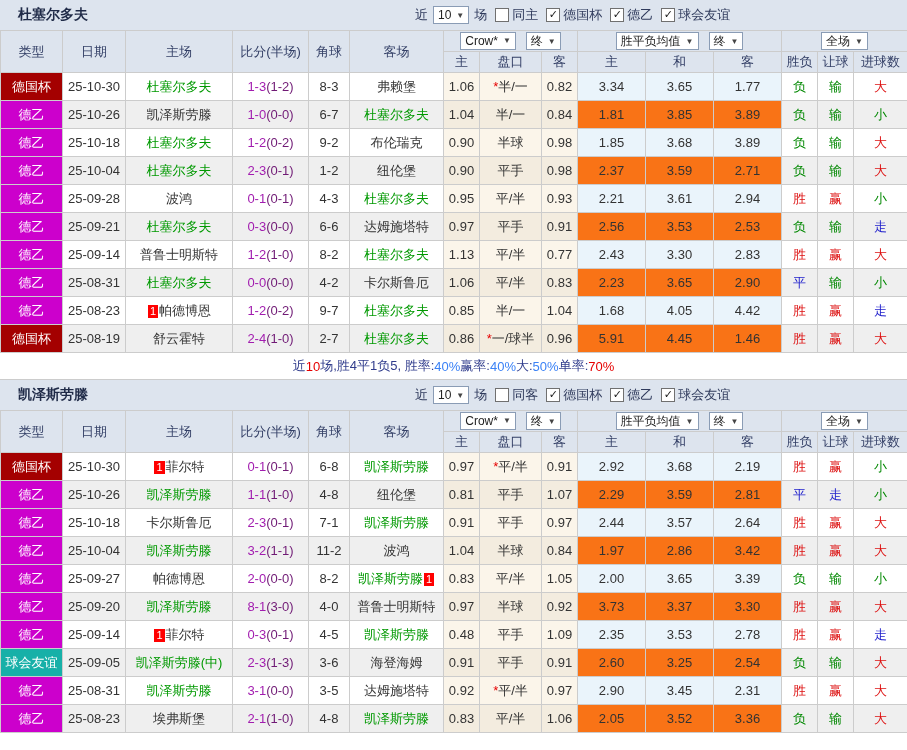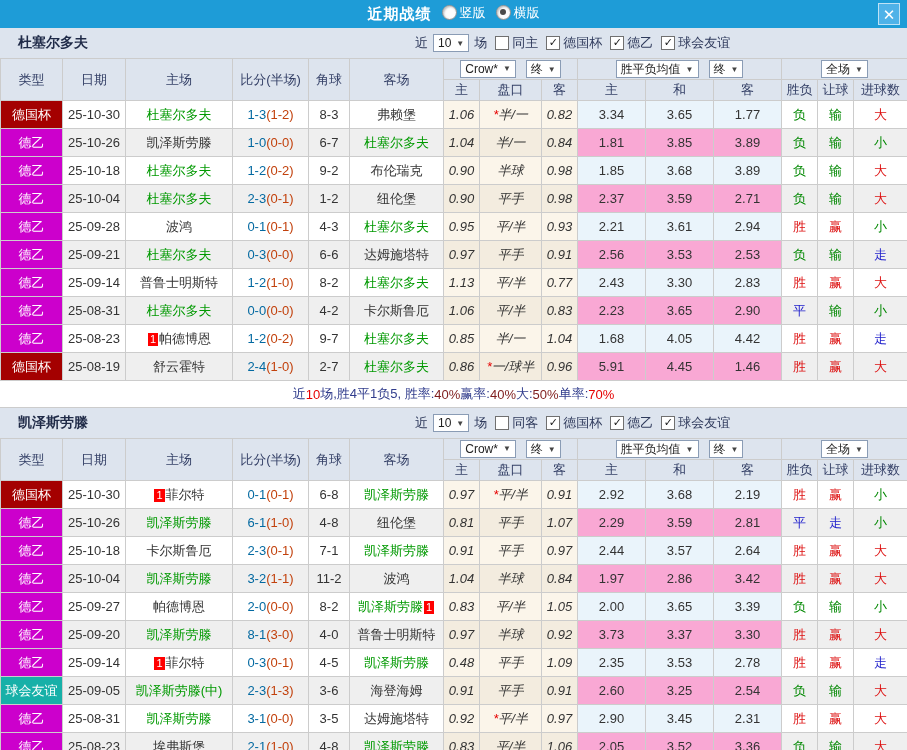--- a/index.html
+++ b/index.html
@@ -27,51 +27,40 @@
   table{border-collapse:collapse;width:907px;table-layout:fixed;}
   th,td{border:1px solid #ccc;text-align:center;padding:0;overflow:hidden;white-space:nowrap;}
   thead th{background:#dde4ee;color:#333f66;font-weight:normal;height:20px;font-size:13px;}
   tbody td{height:27px;font-size:13px;color:#333;background:#fff;}
   tr.alt td{background:#efefef;}
   td.league{color:#fff;}
   td.league.cup{background:#a40000;}
   td.league.de2{background:#cc00cc;}
   td.league.friendly{background:#17b0a8;}
   .hl{color:#009900;}
-  .ft{color:#0369a1;}
-  .ht{color:#c2410c;}
-  td.odds{background:#fbf5ea;font-style:italic;}
+  .ft{color:#a21caf;}
+  .ht{color:#701a75;}
+  td.odds{background:#fbf5ea;}
   tr.alt td.odds{background:#f3ecdf;}
   td.mean{background:#eaf4fb;}
-  tr.alt td.mean{background:#f9a8d4;}
+  tr.alt td.mean{background:#f97316;}
   .star{color:#e60000;}
   .res-r{color:#dd1111;}
   .res-g{color:#008800;}
   .res-b{color:#2222cc;}
   .badge{background:#ff0000;color:#fff;font-size:11px;line-height:13px;padding:0 2px;margin:0 1px;display:inline-block;}
   .summary{height:26px;display:flex;align-items:center;justify-content:center;font-size:13px;background:#fff;border-bottom:1px solid #ccc;}
   .sum-n{color:#303c8c;}
   .sum-r{color:#e60000;}
-  .sum-b{color:#7f1d1d;}
+  .sum-b{color:#3b82f6;}
 </style>
 </head>
 <body>
 
 <div class="window">
-  <div class="topbar">
-    <span class="title">近期战绩</span>
-    <span id="radio-area"><span class="radio-item">
-          <span class="radio"></span>
-          <span>竖版</span>
-        </span><span class="radio-item">
-          <span class="radio sel"></span>
-          <span>横版</span>
-        </span></span>
-    <div class="close-btn">✕</div>
-  </div>
   <div id="sections">
       <div class="section">
         <div class="filter-row">
           <span class="team-name">杜塞尔多夫</span>
           <span class="controls">
             <span>近</span>
             <span class="sel-box">
               <span>10</span>
               <b class="arr">▼</b>
             </span>
@@ -437,21 +426,21 @@
               <td class="mean">3.68</td>
               <td class="mean">2.19</td>
               <td class="res-r">胜</td>
               <td class="res-r">赢</td>
               <td class="res-g">小</td>
             </tr>
             <tr class="alt">
               <td class="league de2">德乙</td>
               <td>25-10-26</td>
               <td><span class="hl">凯泽斯劳滕</span></td>
-              <td><span class="ft">6-1</span><span class="ht">(1-0)</span></td>
+              <td><span class="ft">1-1</span><span class="ht">(1-0)</span></td>
               <td>4-8</td>
               <td><span>纽伦堡</span></td>
               <td class="odds">0.81</td>
               <td class="odds"><span>平手</span></td>
               <td class="odds">1.07</td>
               <td class="mean">2.29</td>
               <td class="mean">3.59</td>
               <td class="mean">2.81</td>
               <td class="res-b">平</td>
               <td class="res-b">走</td>

